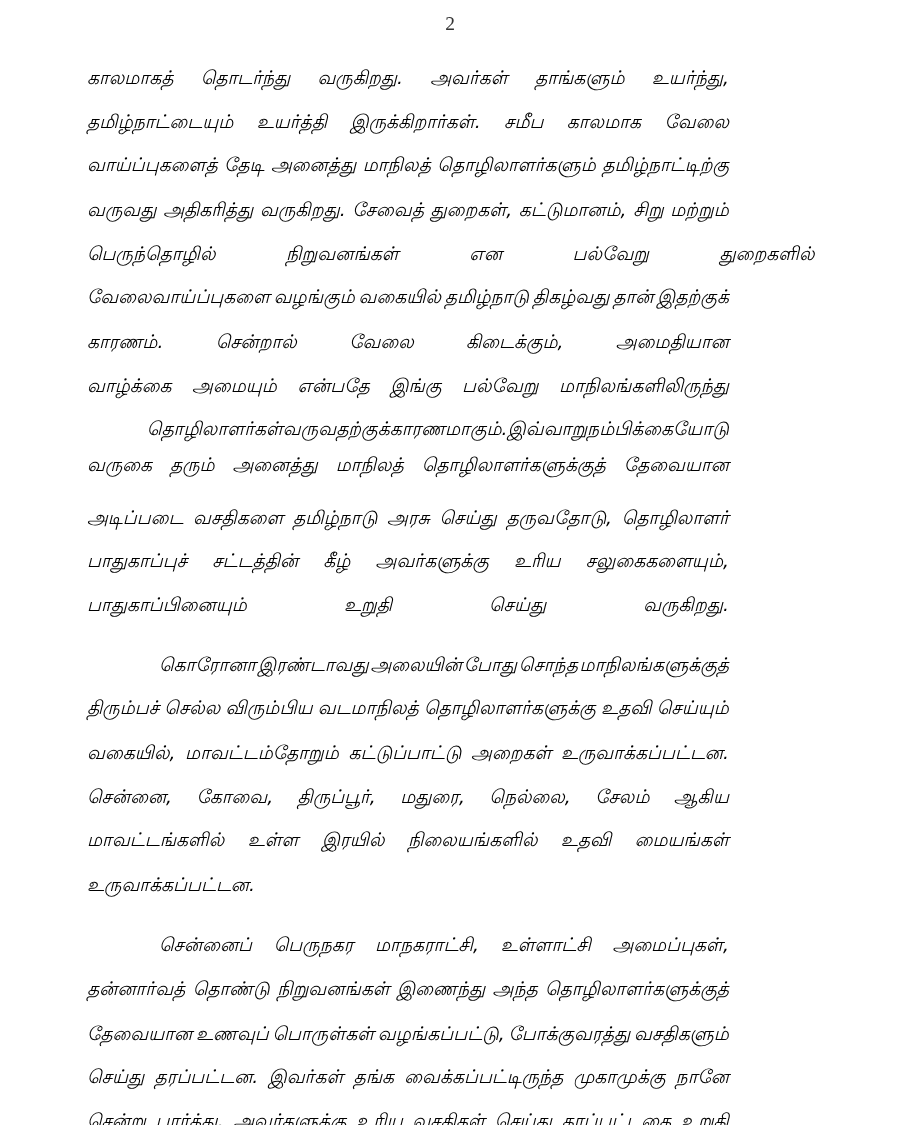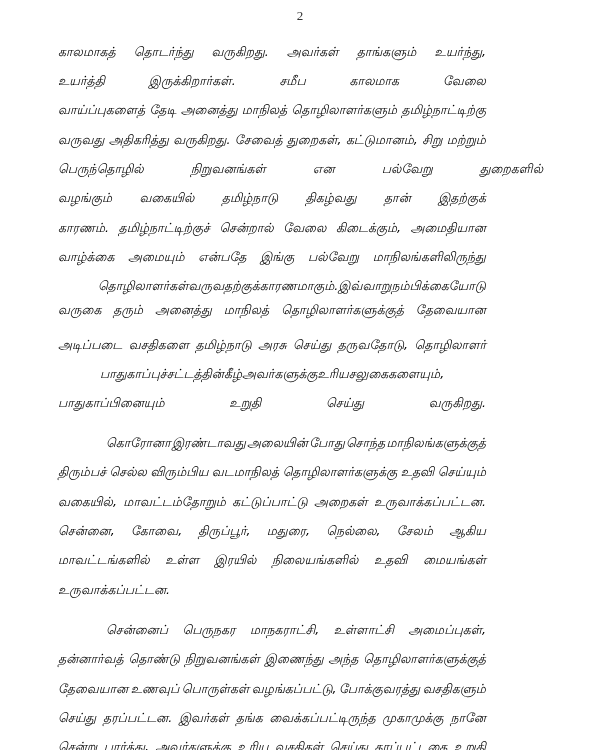--- a/index.html
+++ b/index.html
@@ -64,20 +64,21 @@
       <div>
         <div class="line" style="top: 42px;">
           <span>காலமாகத்</span>
           <span>தொடர்ந்து</span>
           <span>வருகிறது.</span>
           <span>அவர்கள்</span>
           <span>தாங்களும்</span>
           <span>உயர்ந்து,</span>
         </div>
         <div class="line" style="top: 71px;">
+          <span>தமிழ்நாட்டையும்</span>
           <span>உயர்த்தி</span>
           <span>இருக்கிறார்கள்.</span>
           <span>சமீப</span>
           <span>காலமாக</span>
           <span>வேலை</span>
         </div>
         <div class="line" style="top: 100px;">
           <span>வாய்ப்புகளைத்</span>
           <span>தேடி</span>
           <span>அனைத்து</span>
@@ -96,30 +97,30 @@
           <span>மற்றும்</span>
         </div>
         <div class="line" style="top: 159px; gap: 47px;">
           <span>பெருந்தொழில்</span>
           <span>நிறுவனங்கள்</span>
           <span>என</span>
           <span>பல்வேறு</span>
           <span>துறைகளில்</span>
         </div>
         <div class="line" style="top: 188px;">
+          <span>வேலைவாய்ப்புகளை</span>
           <span>வழங்கும்</span>
           <span>வகையில்</span>
           <span>தமிழ்நாடு</span>
           <span>திகழ்வது</span>
           <span>தான்</span>
           <span>இதற்குக்</span>
         </div>
         <div class="line" style="top: 218px;">
           <span>காரணம்.</span>
-          <span>தமிழ்நாட்டிற்குச்</span>
           <span>சென்றால்</span>
           <span>வேலை</span>
           <span>கிடைக்கும்,</span>
           <span>அமைதியான</span>
         </div>
         <div class="line" style="top: 247px;">
           <span>வாழ்க்கை</span>
           <span>அமையும்</span>
           <span>என்பதே</span>
           <span>இங்கு</span>
@@ -143,21 +144,21 @@
         </div>
         <div class="line" style="top: 335px; align-items: flex-end;">
           <span>அடிப்படை</span>
           <span>வசதிகளை</span>
           <span>தமிழ்நாடு</span>
           <span>அரசு</span>
           <span>செய்து</span>
           <span>தருவதோடு,</span>
           <span>தொழிலாளர்</span>
         </div>
-        <div class="line" style="top: 364px; justify-content: center;">
+        <div class="line" style="top: 364px;">
           <span>பாதுகாப்புச்</span>
           <span>சட்டத்தின்</span>
           <span>கீழ்</span>
           <span>அவர்களுக்கு</span>
           <span>உரிய</span>
           <span>சலுகைகளையும்,</span>
         </div>
         <div class="line left" style="top: 393px;">
           <span>பாதுகாப்பினையும்</span>
           <span>உறுதி</span>

